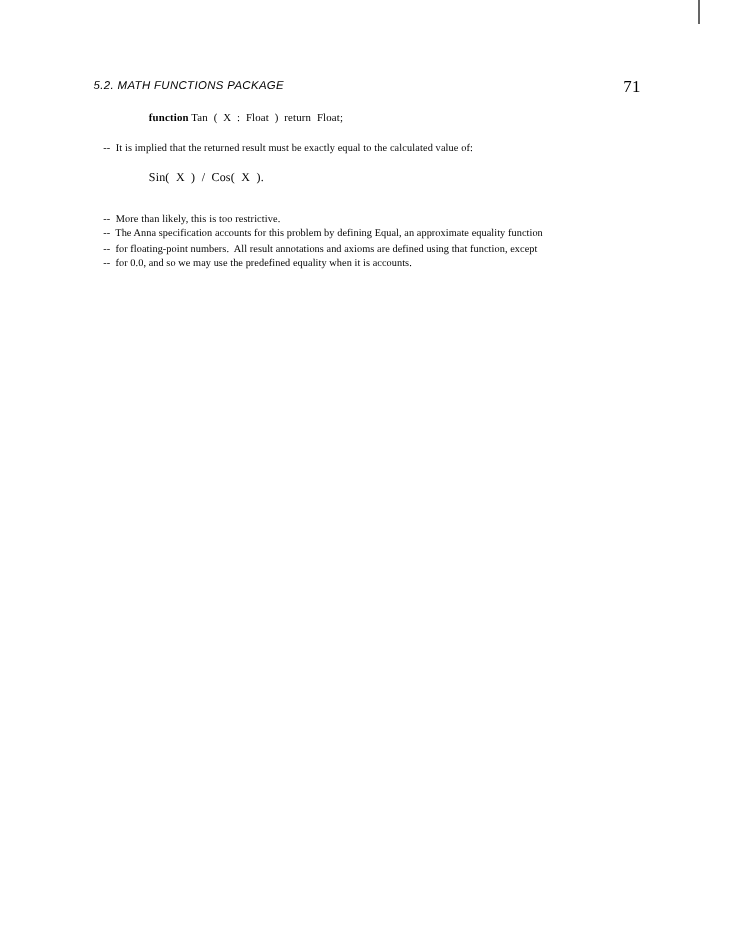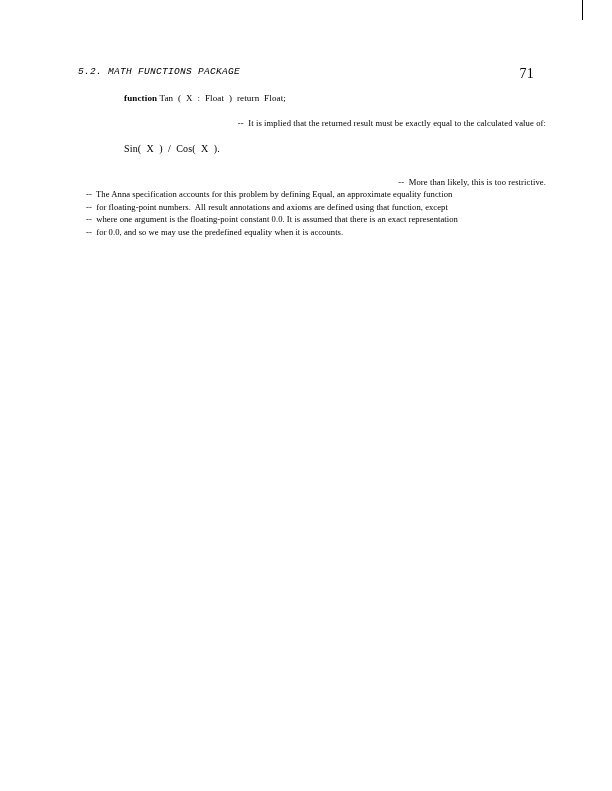--- a/index.html
+++ b/index.html
@@ -35,21 +35,21 @@
   .running-head {
     position: absolute;
     left: 78px;
     top: 66px;
     width: 456px;
     font-size: 9.5px;
     letter-spacing: 0.3px;
   }
   .running-head .sec {
     font-style: italic;
-    font-family: Liberation Mono, monospace;
+    font-family: Liberation Sans, sans-serif;
     text-align: center;
   }
   .running-head .pageno {
     float: right;
     font-style: normal;
     font-size: 14px;
   }
 
   
   .body-block {
@@ -75,21 +75,20 @@
   .indent-2 { padding-left: 0px; }
 
   .gap-sm { height: 9px; }
   .gap-md { height: 12px; }
 
   .note {
     white-space: pre-wrap;
     font-size: 8.6px;
     line-height: 12.6px;
     letter-spacing: 0.1px;
-    text-align: right;
   }
   .expr {
     padding-left: 38px;
     font-size: 10px;
     line-height: 13px;
     white-space: pre;
     letter-spacing: 0.15px;
   }
   .para {
     font-size: 8.6px;
@@ -127,18 +126,17 @@
     <div class="expr">Sin(  X  )  /  Cos(  X  ).</div>
 
     <div class="gap-md"></div>
     <div class="gap-sm"></div>
 
     <div class="note">--  More than likely, this is too restrictive.</div>
 
     <div class="para">
       <div>--  The Anna specification accounts for this problem by defining Equal, an approximate equality function</div>
       <div>--  for floating-point numbers.  All result annotations and axioms are defined using that function, except</div>
-      <div>--  where one argument is the floating-point constant 0.0. It is assumed that there is an exact representation</div>
       <div>--  for 0.0, and so we may use the predefined equality when it is accounts.</div>
     </div>
 
   </div>
 </div>
 
 </body></html>

